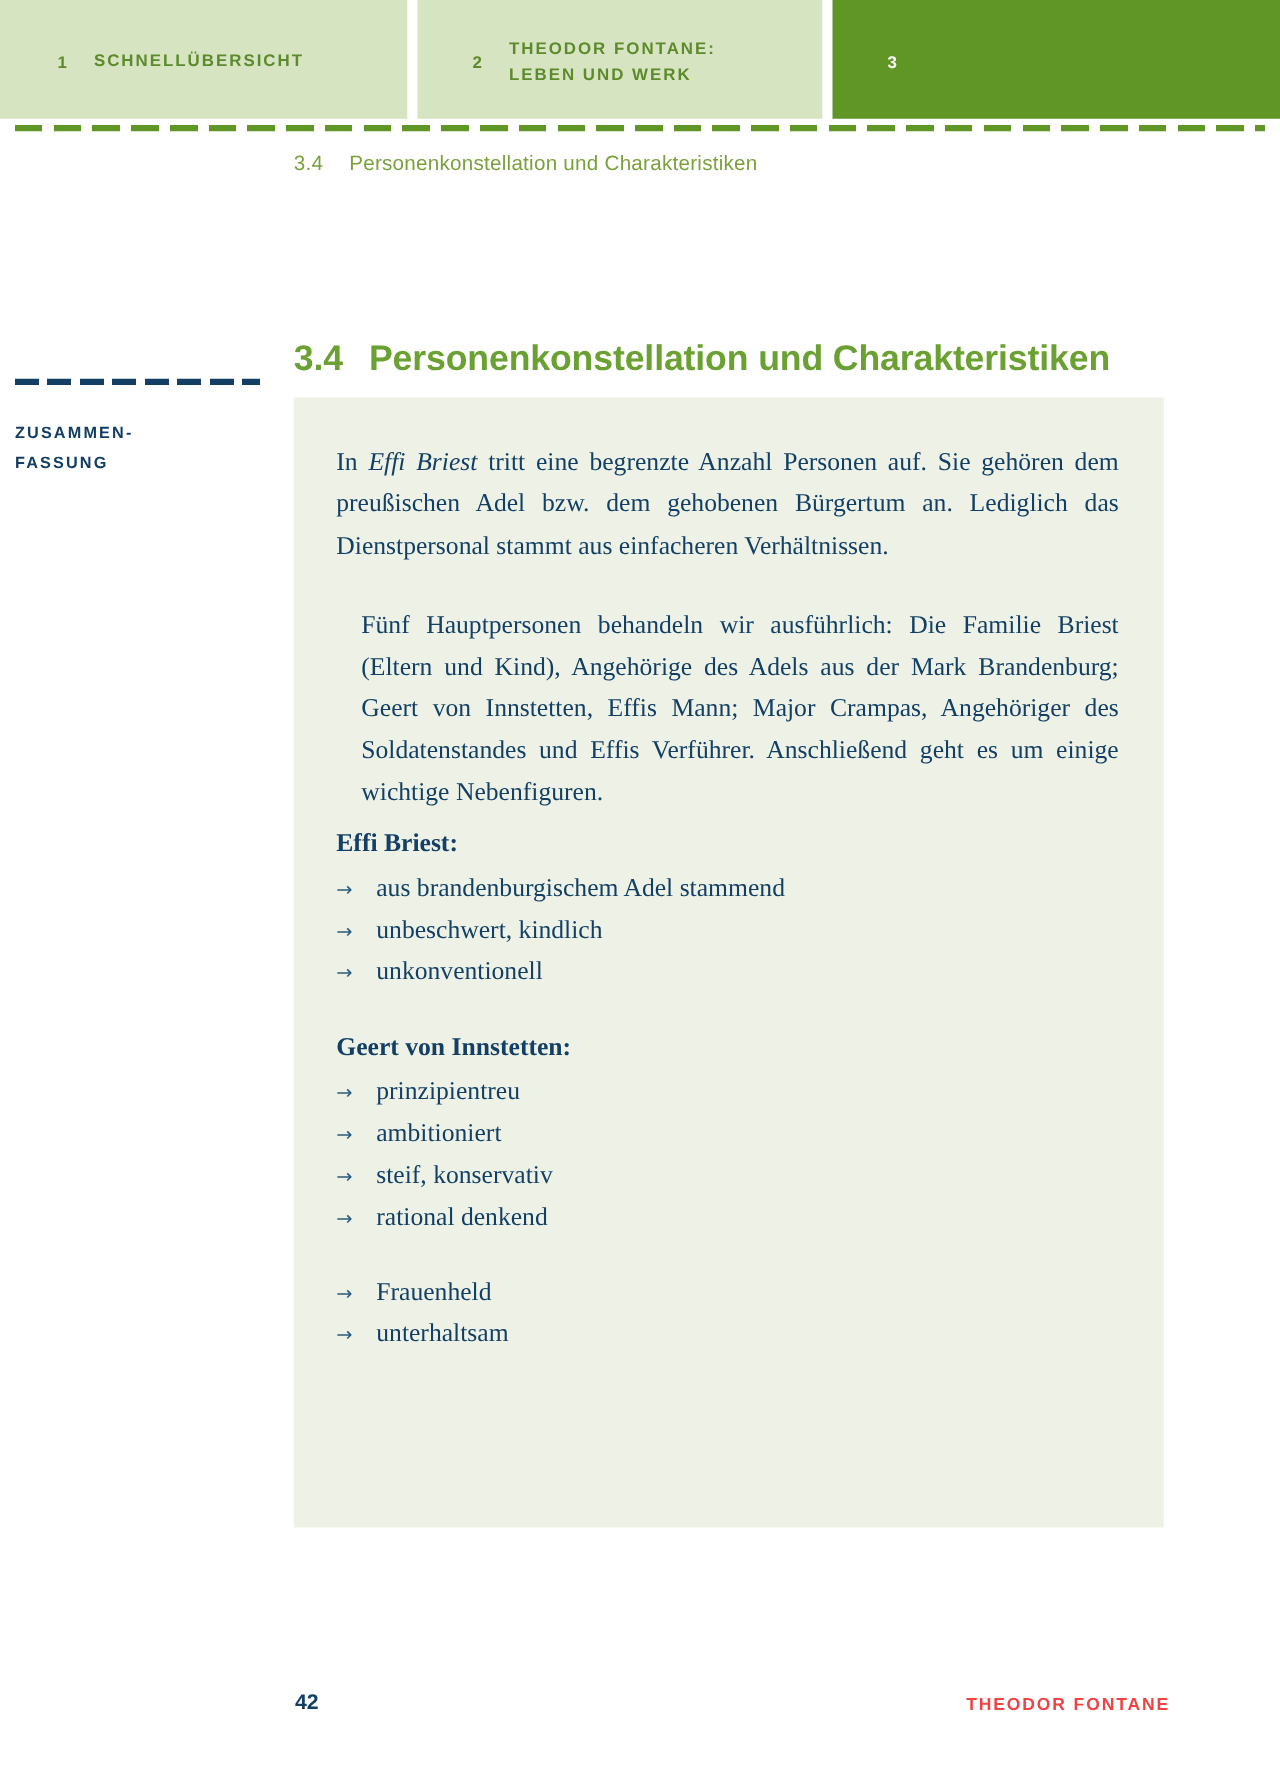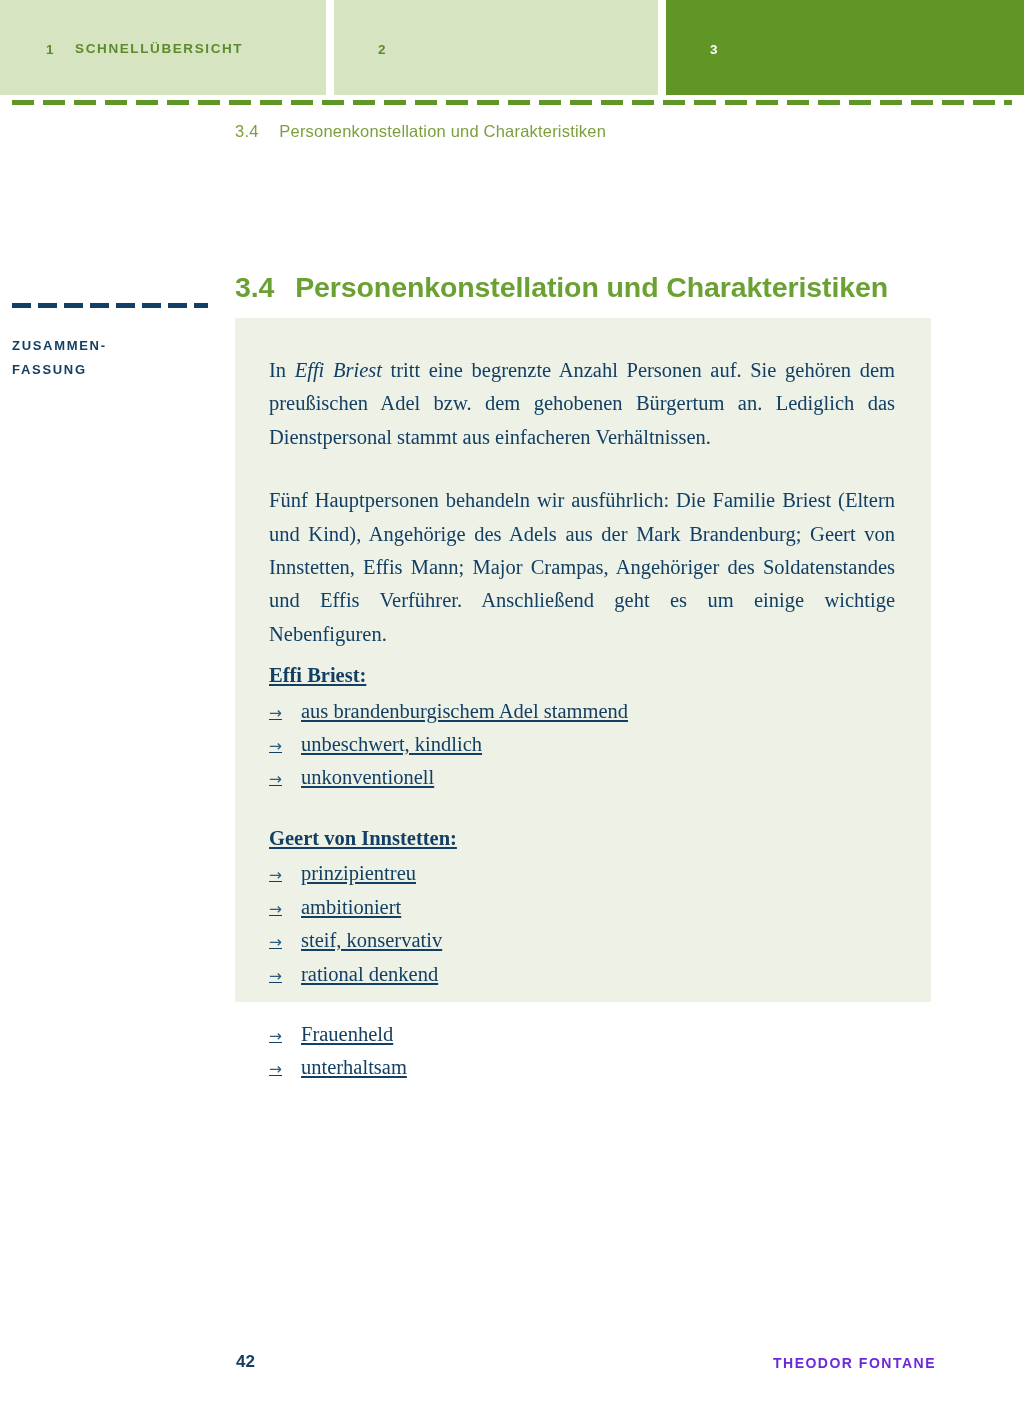--- a/index.html
+++ b/index.html
@@ -127,37 +127,37 @@
     color: #123f63;
     font-weight: 600;
   }
 
   
   .summary-box {
     position: absolute;
     left: 235px;
     top: 318px;
     width: 696px;
-    height: 684px;
+    height: 904px;
     background: #edf1e6;
     box-sizing: border-box;
     padding: 36px 36px 30px 34px;
     font-family: "Liberation Serif", serif;
     color: #123f63;
   }
   .summary-box p {
     margin: 0 0 30px 0;
     font-size: 20.5px;
     line-height: 1.63;
     text-align: justify;
   }
-  .summary-box p:last-of-type { margin-bottom: 0; }
+  .summary-box p:last-of-type { margin-bottom: 0; margin-left: 20px; }
   .summary-box em { font-style: italic; }
 
-  .char-group { margin-top: 8px; text-decoration: underline; }
+  .char-group { margin-top: 8px; }
   .char-group + .char-group { margin-top: 27px; }
   .char-name {
     font-size: 20.5px;
     font-weight: bold;
     line-height: 1.63;
     margin-bottom: 2px;
   }
   .trait-list {
     list-style: none;
     margin: 0;
@@ -185,35 +185,36 @@
     font-size: 17px;
     font-weight: bold;
     color: #123f63;
   }
   .footer-title {
     position: absolute;
     right: 88px;
     top: 1355px;
     font-size: 14px;
     letter-spacing: 1.5px;
-    color: #6d28d9;
+    color: #ef4444;
     font-weight: 600;
   }
 </style>
 </head>
 <body>
 
 <div class="tabbar">
   <div class="tab tab-1">
     <span class="tab-num">1</span>
     <span class="tab-label">SCHNELLÜBERSICHT</span>
   </div>
   <div class="tab-gap"></div>
   <div class="tab tab-2">
     <span class="tab-num">2</span>
+    <span class="tab-label">THEODOR FONTANE:<br>LEBEN UND WERK</span>
   </div>
   <div class="tab-gap"></div>
   <div class="tab tab-3">
     <span class="tab-num">3</span>
   </div>
 </div>
 <div class="header-rule"></div>
 
 <div class="breadcrumb">
   <span class="bc-num">3.4</span>

